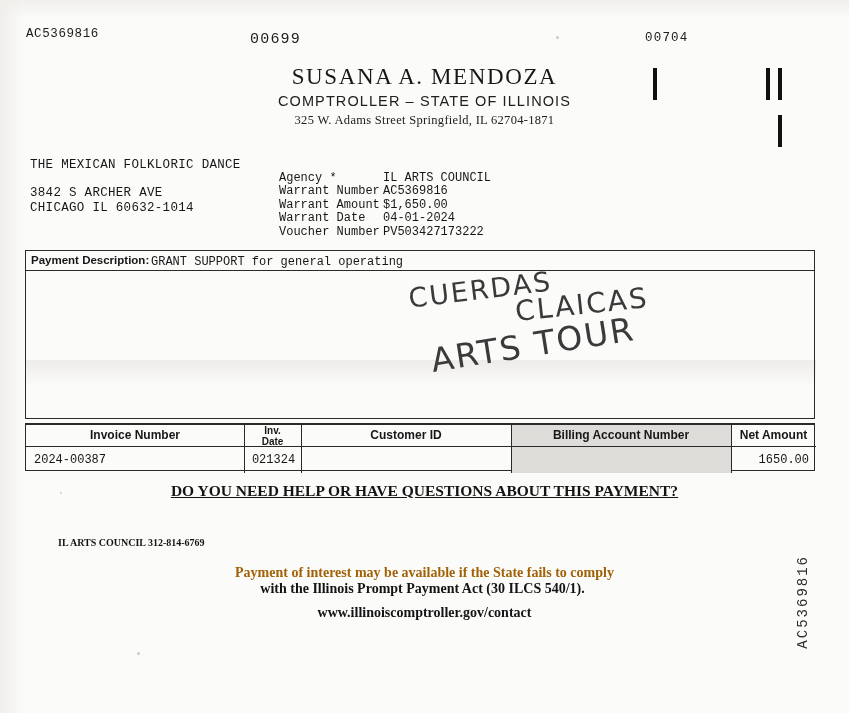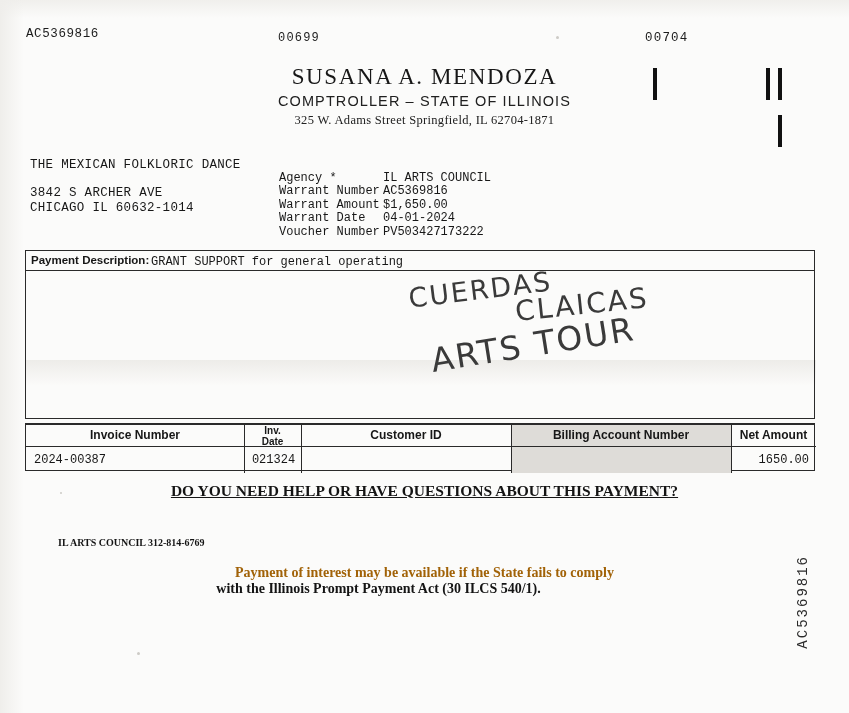--- a/index.html
+++ b/index.html
@@ -45,23 +45,23 @@
   .doc-id-left {
     position: absolute;
     left: 26px; top: 27px;
     font-family: "Liberation Mono", monospace;
     font-size: 12.5px;
     letter-spacing: 0.6px;
     color: #1c1c1c;
   }
   .num-center {
     position: absolute;
-    left: 278px; top: 31px;
-    font-family: "Liberation Mono", monospace;
-    font-size: 12px;
+    left: 250px; top: 31px;
+    font-family: "Liberation Mono", monospace;
+    font-size: 15px;
     letter-spacing: 1.2px;
     color: #1c1c1c;
   }
   .num-right {
     position: absolute;
     left: 645px; top: 31px;
     font-family: "Liberation Mono", monospace;
     font-size: 12.5px;
     letter-spacing: 1.2px;
     color: #1c1c1c;
@@ -255,20 +255,21 @@
     color: #a16207;
   }
   .interest-2 {
     position: absolute;
     left: 0; top: 581px; width: 757px;
     text-align: center;
     font-family: "Liberation Serif", serif;
     font-weight: bold;
     font-size: 14px;
     color: #141414;
+    padding-left: 44px;
   }
   .website {
     position: absolute;
     left: 0; top: 605px; width: 849px;
     text-align: center;
     font-family: "Liberation Serif", serif;
     font-weight: bold;
     font-size: 14px;
     color: #141414;
   }
@@ -370,16 +371,17 @@
     <div class="td" style="left:220px;width:55px;text-align:center;">021324</div>
     <div class="td" style="left:275px;width:210px;text-align:center;"></div>
     <div class="td" style="left:485px;width:220px;text-align:center;"></div>
     <div class="td" style="left:705px;width:78px;text-align:right;">1650.00</div>
   </div>
 
   <div class="help-heading">DO YOU NEED HELP OR HAVE QUESTIONS ABOUT THIS PAYMENT?</div>
   <div class="help-agency">IL ARTS COUNCIL 312-814-6769</div>
   <div class="interest-1">Payment of interest may be available if the State fails to comply</div>
   <div class="interest-2">with the Illinois Prompt Payment Act (30 ILCS 540/1).</div>
+  <div class="website">www.illinoiscomptroller.gov/contact</div>
 
   <div class="side-id">AC5369816</div>
 
 </div>
 
 </body></html>

